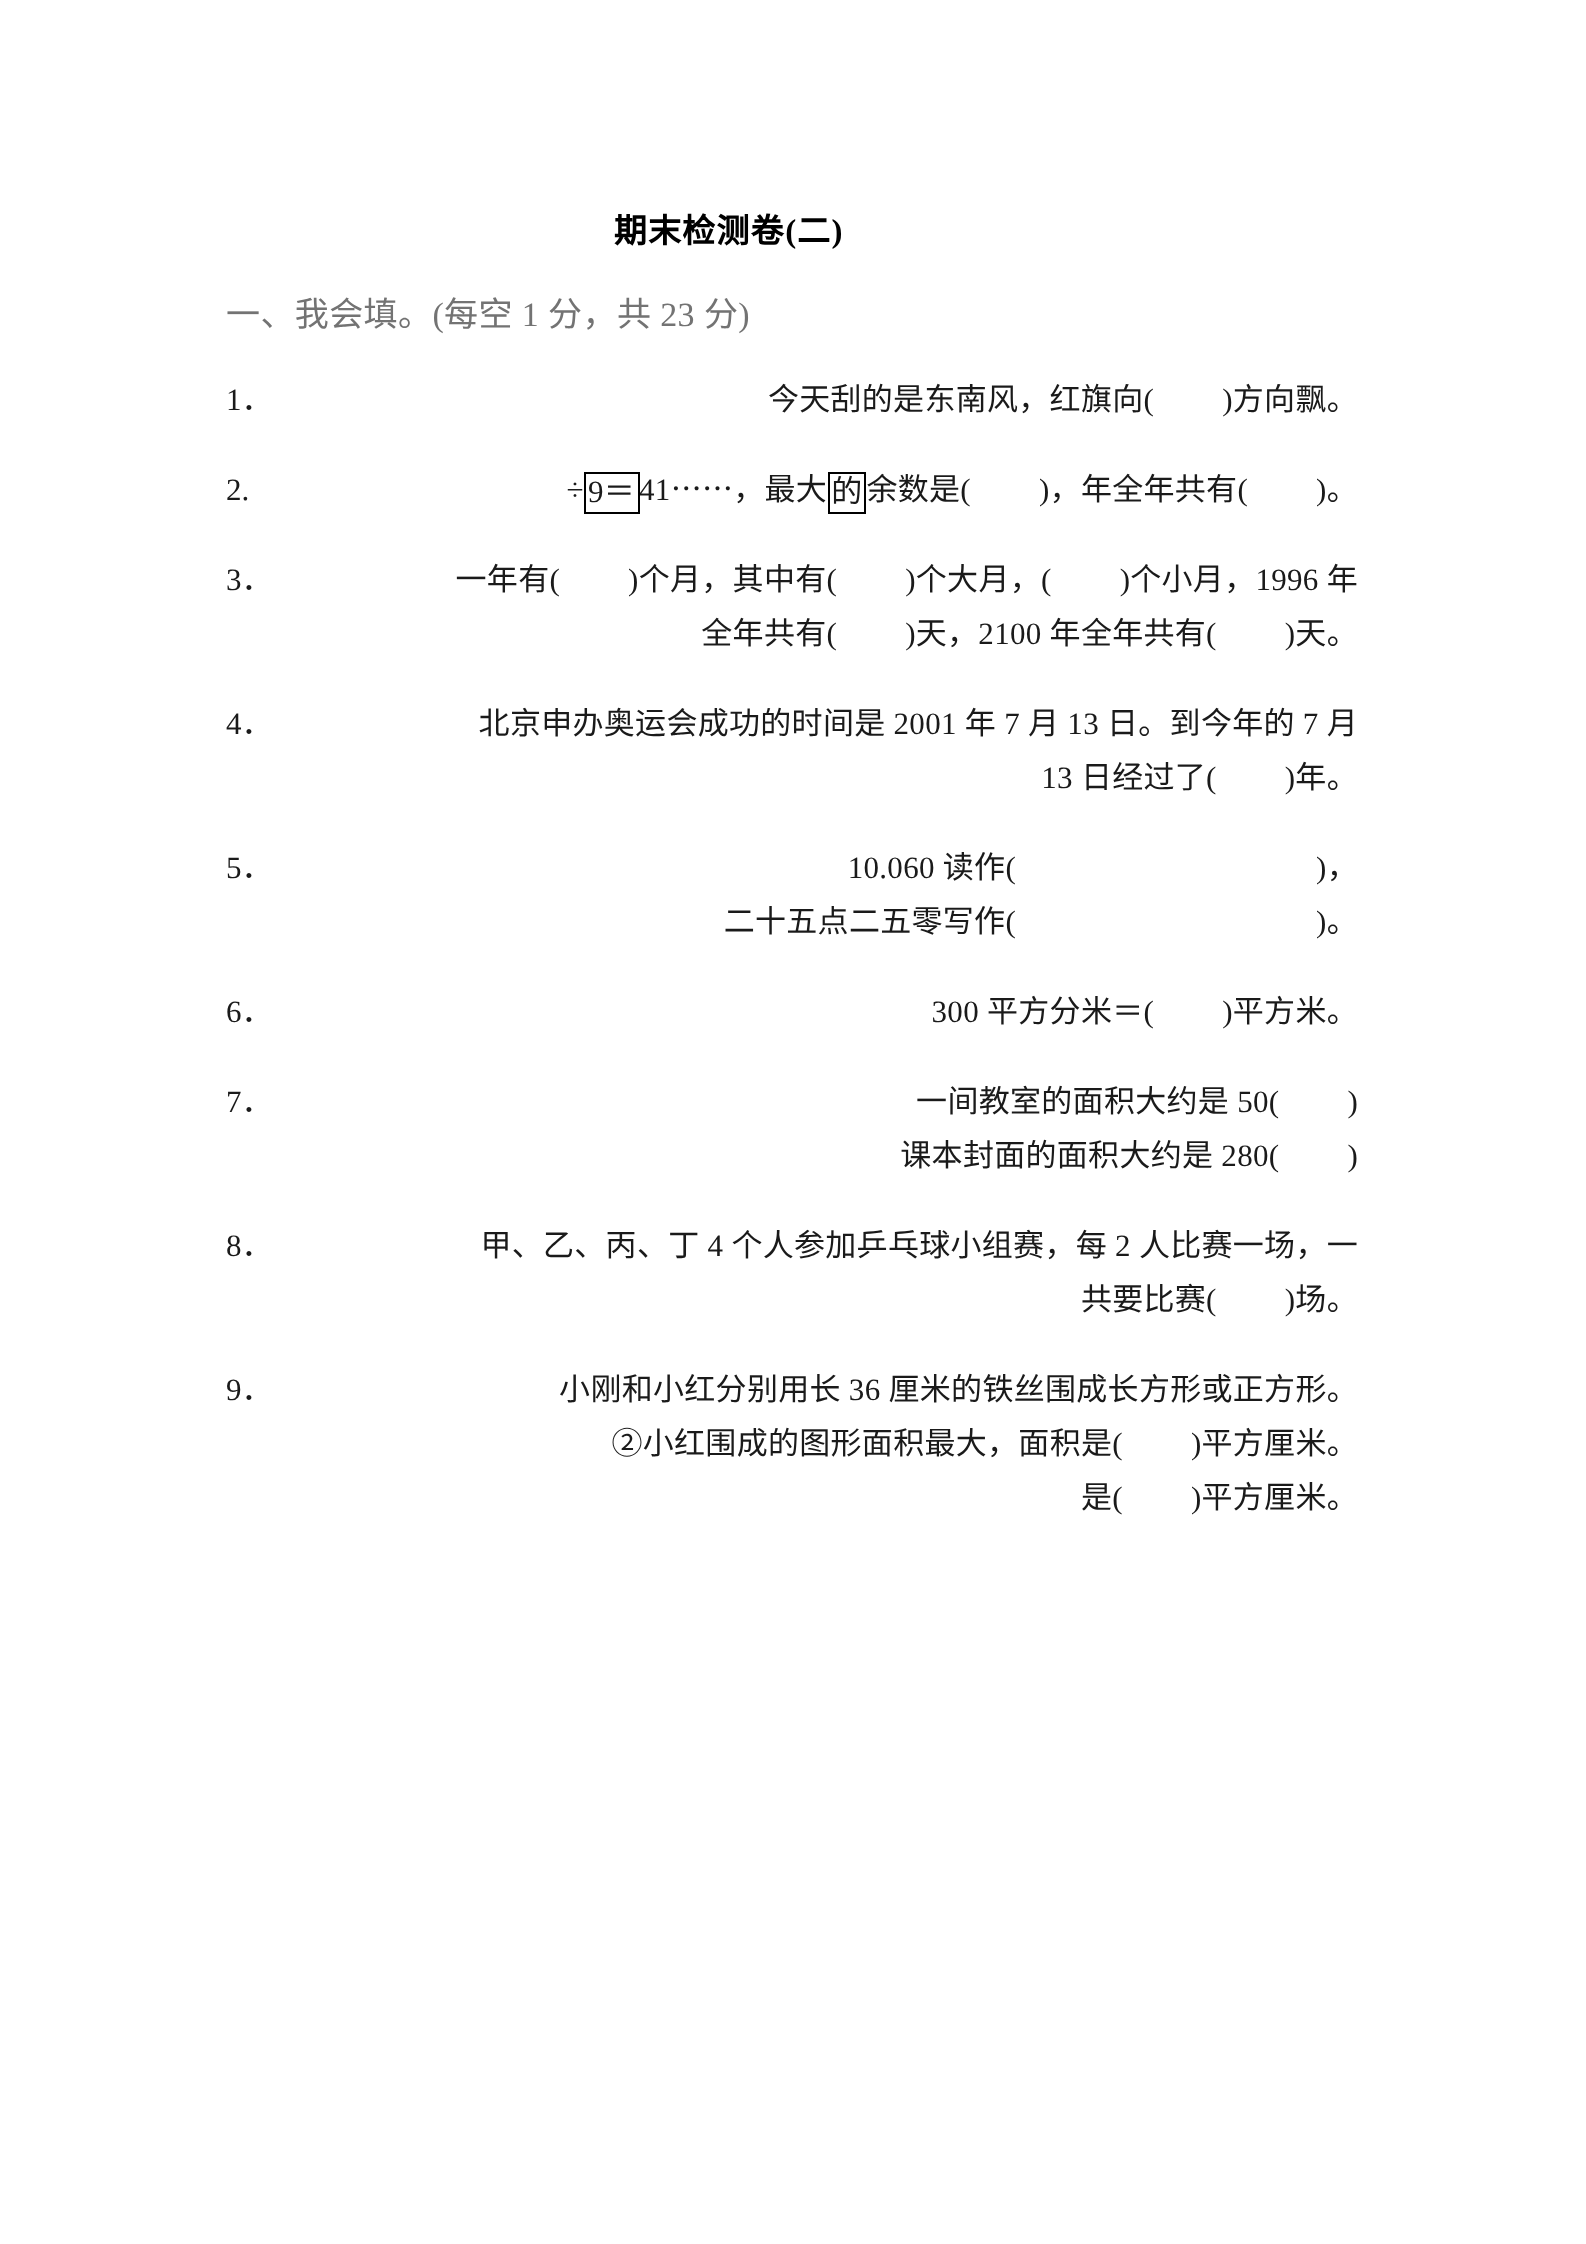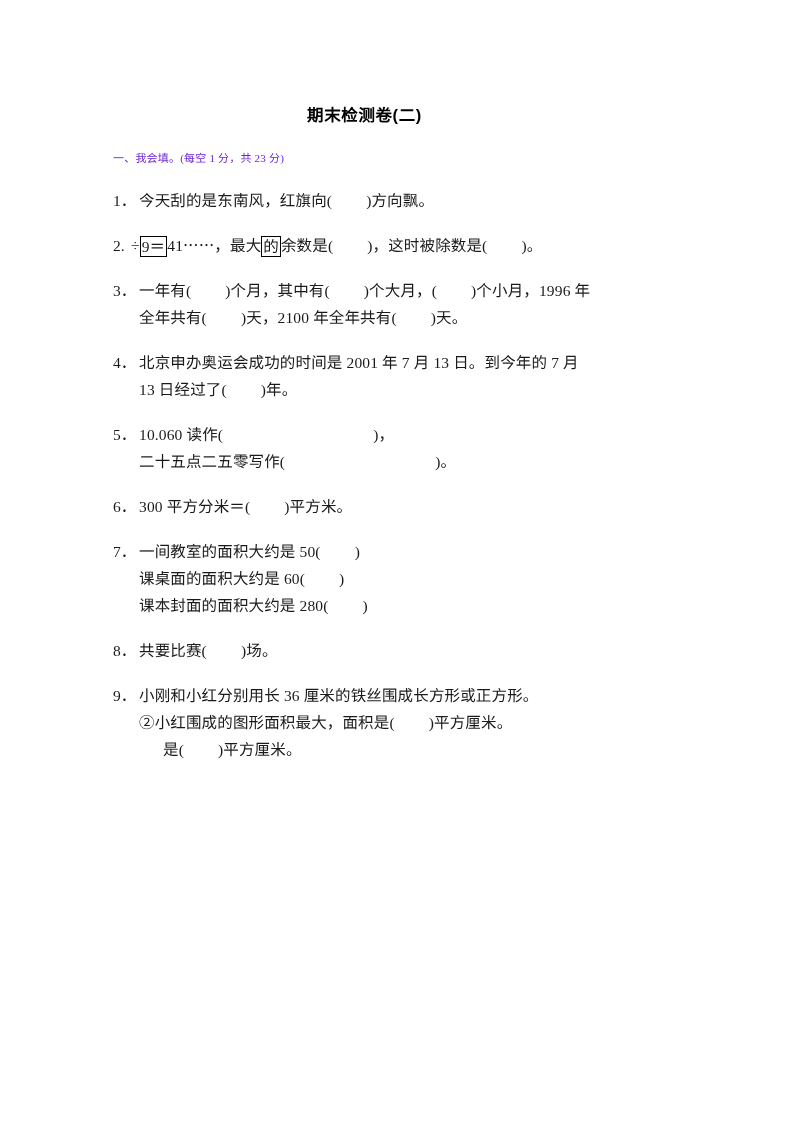--- a/index.html
+++ b/index.html
@@ -27,40 +27,40 @@
     background: #ffffff;
   }
 
   
   .paper-title {
     position: absolute;
     left: 0;
     top: 102px;
     width: 729px;
     text-align: center;
-    font-family: Liberation Sans, sans-serif;
+    font-family: Liberation Serif, serif;
     font-weight: 700;
     font-size: 16.5px;
     letter-spacing: 0.6px;
     color: #000;
   }
 
   
   .content {
     position: absolute;
     left: 113px;
     top: 148px;
     width: 566px;
   }
 
   .section-head {
-    font-size: 11px;
+    font-size: 17px;
     line-height: 20px;
     margin: 0 0 19px 0;
-    color: #6d28d9;
+    color: #737373;
     letter-spacing: 0.2px;
   }
 
   .q {
     display: flex;
     align-items: flex-start;
     margin-bottom: 18px;
   }
   .q-num {
     flex: 0 0 auto;
@@ -74,20 +74,21 @@
   .q-body {
     flex: 1 1 auto;
     font-size: 15.5px;
     line-height: 27px;
   }
 
   .ln {
     display: block;
     white-space: nowrap;
     letter-spacing: 0.15px;
+    text-align: right;
   }
   .ln.sub     { padding-left: 0px; }
   .ln.sub2    { padding-left: 24px; }
 
   
   .blank   { display: inline-block; width: 34px; }
   .blank-l { display: inline-block; width: 150px; }
 
   
   .boxed {
@@ -117,21 +118,21 @@
     <div class="q">
       <span class="q-num">1．</span>
       <span class="q-body">
         <span class="ln"><span>今天刮的是东南风，红旗向(</span><span class="blank"></span><span>)方向飘。</span></span>
       </span>
     </div>
 
     <div class="q flush">
       <span class="q-num">2.</span>
       <span class="q-body">
-        <span class="ln"><span>÷</span><span class="boxed">9＝</span><span>41⋯⋯，最大</span><span class="boxed">的</span><span>余数是(</span><span class="blank"></span><span>)，这时被除数是(</span><span class="blank"></span><span>)。</span></span>
+        <span class="ln"><span>÷</span><span class="boxed">9＝</span><span>41⋯⋯，最大</span><span class="boxed">的</span><span>余数是(</span><span class="blank"></span><span>)，年全年共有(</span><span class="blank"></span><span>)。</span></span>
       </span>
     </div>
 
     <div class="q">
       <span class="q-num">3．</span>
       <span class="q-body">
         <span class="ln"><span>一年有(</span><span class="blank"></span><span>)个月，其中有(</span><span class="blank"></span><span>)个大月，(</span><span class="blank"></span><span>)个小月，1996 年</span></span>
         <span class="ln"><span>全年共有(</span><span class="blank"></span><span>)天，2100 年全年共有(</span><span class="blank"></span><span>)天。</span></span>
       </span>
     </div>
@@ -156,28 +157,28 @@
       <span class="q-num">6．</span>
       <span class="q-body">
         <span class="ln"><span>300 平方分米＝(</span><span class="blank"></span><span>)平方米。</span></span>
       </span>
     </div>
 
     <div class="q">
       <span class="q-num">7．</span>
       <span class="q-body">
         <span class="ln"><span>一间教室的面积大约是 50(</span><span class="blank"></span><span>)</span></span>
-        <span class="ln"><span>课桌面的面积大约是 60(</span><span class="blank"></span><span>)</span></span>
         <span class="ln"><span>课本封面的面积大约是 280(</span><span class="blank"></span><span>)</span></span>
       </span>
     </div>
 
     <div class="q">
       <span class="q-num">8．</span>
       <span class="q-body">
+        <span class="ln">甲、乙、丙、丁 4 个人参加乒乓球小组赛，每 2 人比赛一场，一</span>
         <span class="ln"><span>共要比赛(</span><span class="blank"></span><span>)场。</span></span>
       </span>
     </div>
 
     <div class="q">
       <span class="q-num">9．</span>
       <span class="q-body">
         <span class="ln">小刚和小红分别用长 36 厘米的铁丝围成长方形或正方形。</span>
         <span class="ln sub"><span>②小红围成的图形面积最大，面积是(</span><span class="blank"></span><span>)平方厘米。</span></span>
         <span class="ln sub2"><span>是(</span><span class="blank"></span><span>)平方厘米。</span></span>

